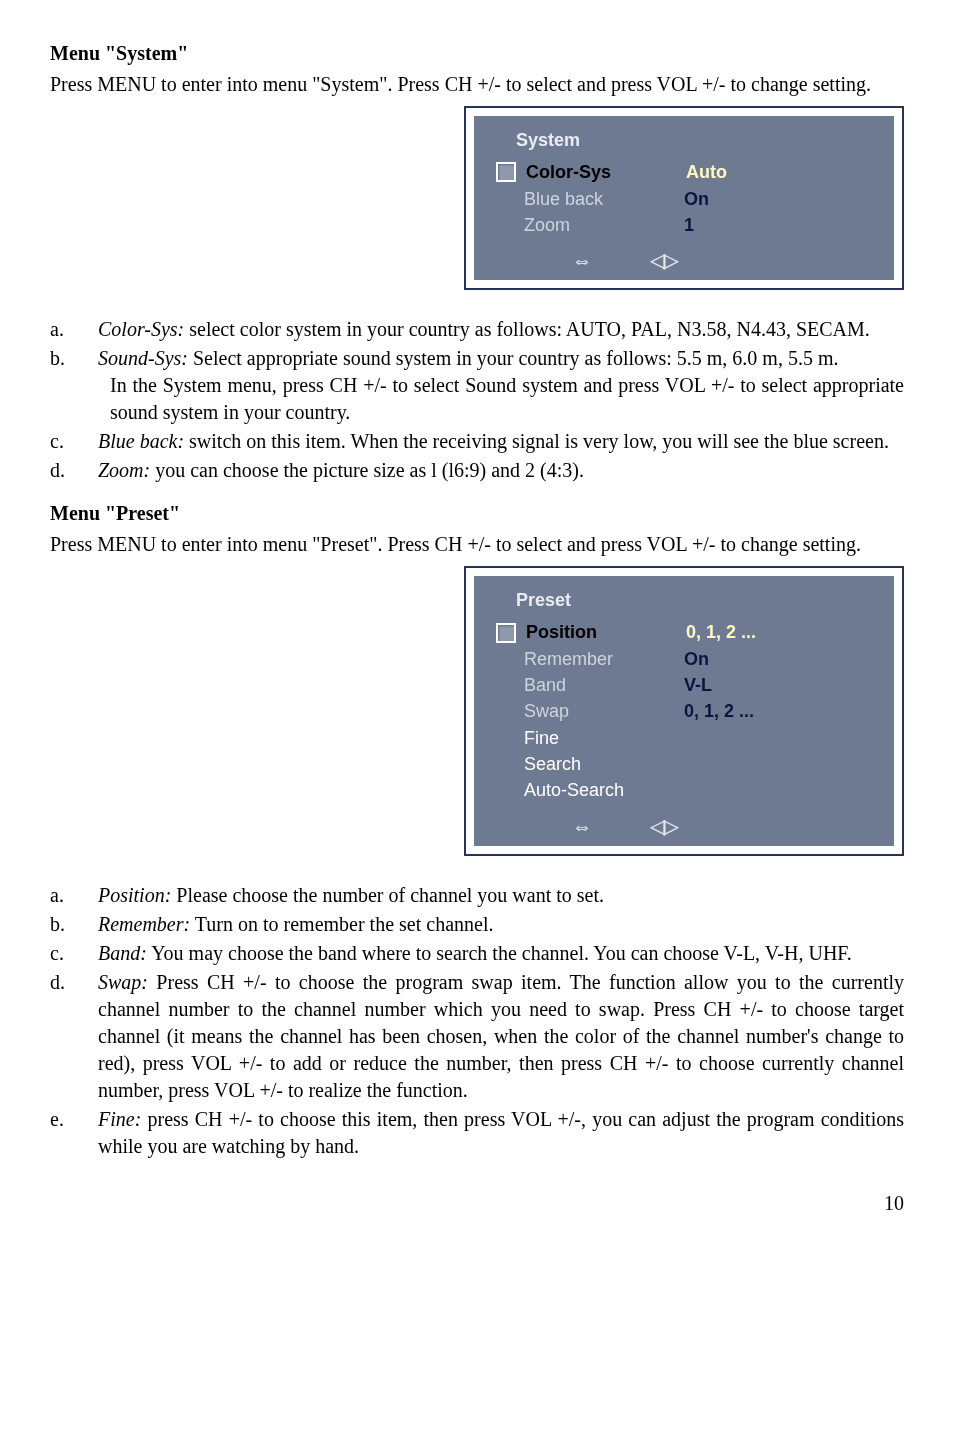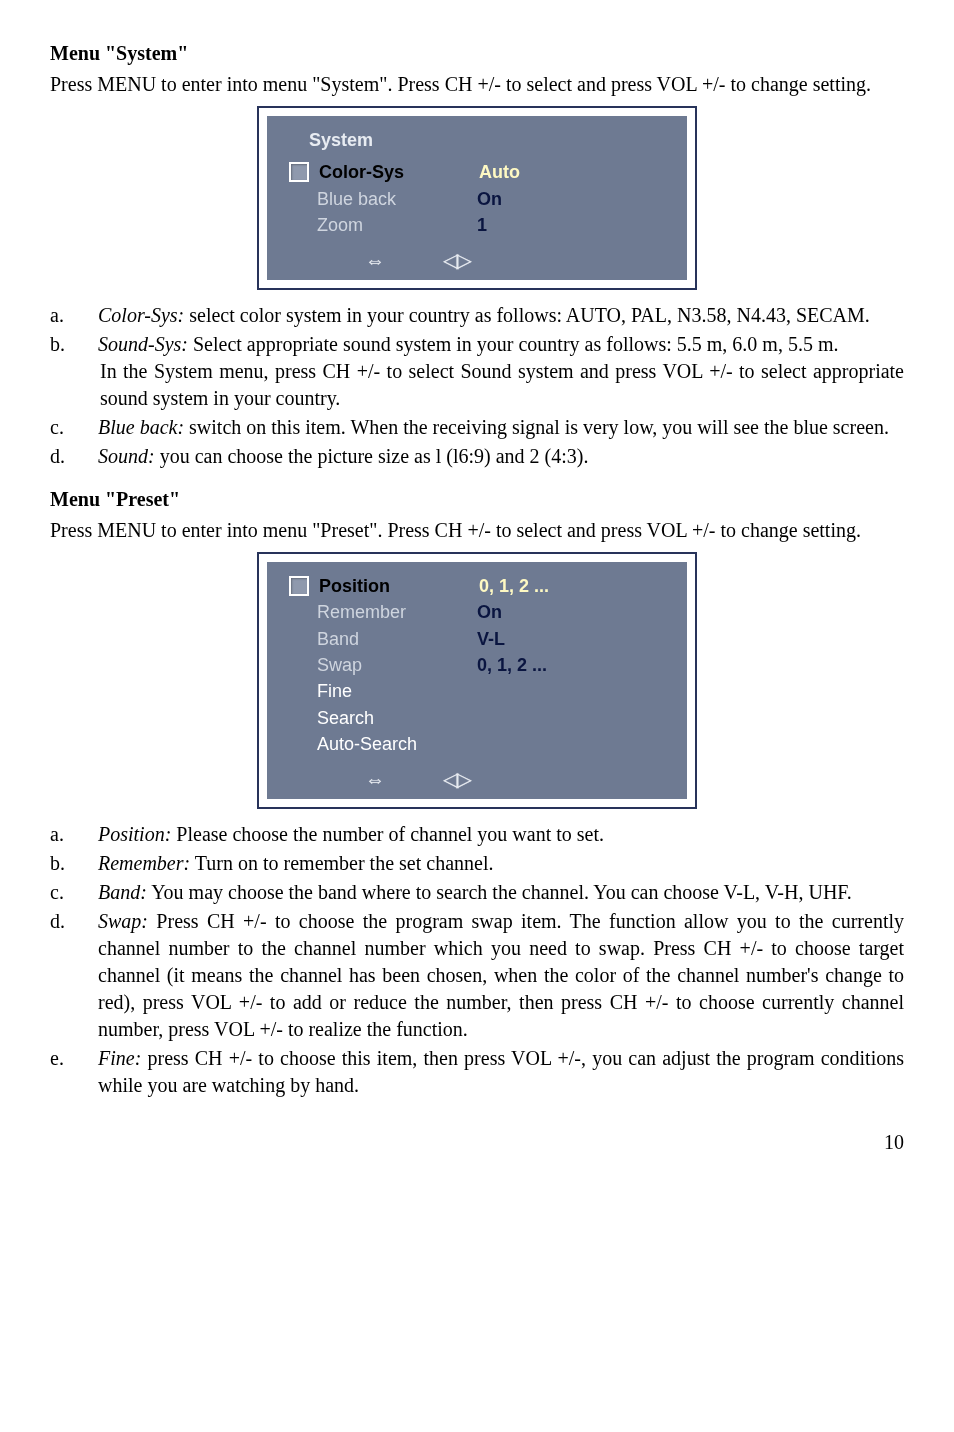--- a/index.html
+++ b/index.html
@@ -13,22 +13,22 @@
     box-sizing: border-box;
     line-height: 1.35;
   }
   .bold { font-weight: bold; }
   .italic { font-style: italic; }
   p { margin: 0 0 4px 0; text-align: justify; }
   .list { margin-left: 0; }
   .li { display: flex; margin-bottom: 2px; }
   .li .mk { width: 48px; flex-shrink: 0; }
   .li .bd { flex: 1; text-align: justify; }
-  .li .bd .sub { margin-left: 2px; }
-  .menu-wrap { display: flex; justify-content: center; margin: 8px 0 12px 0; }
+  .li .bd .sub { margin-left: 12px; }
+  .menu-wrap { display: flex; justify-content: flex-end; margin: 8px 0 26px 0; }
   .menu-outer {
     border: 2px solid #28335a;
     padding: 8px;
     background: #fff;
     width: 420px;
   }
   .menu-inner {
     background: #6e7a92;
     color: #fff;
     padding: 12px 18px 6px 18px;
@@ -105,32 +105,33 @@
     <div class="bd"><span class="italic">Sound-Sys:</span><span> Select appropriate sound system in your country as follows: 5.5 m, 6.0 m, 5.5 m.</span>
       <div class="sub">In the System menu, press CH +/- to select Sound system and press VOL +/- to select appropriate sound system in your country.</div>
     </div>
   </div>
   <div class="li">
     <div class="mk">c.</div>
     <div class="bd"><span class="italic">Blue back:</span><span> switch on this item. When the receiving signal is very low, you will see the blue screen.</span></div>
   </div>
   <div class="li">
     <div class="mk">d.</div>
-    <div class="bd"><span class="italic">Sound:</span><span> you can choose the picture size as l (l6:9) and 2 (4:3).</span></div>
+    <div class="bd"><span class="italic">Zoom:</span><span> you can choose the picture size as l (l6:9) and 2 (4:3).</span></div>
   </div>
 </div>
 
 <div style="height:14px"></div>
 
 <p class="bold">Menu "Preset"</p>
 <p>Press MENU to enter into menu "Preset". Press CH +/- to select and press VOL +/- to change setting.</p>
 
 <div class="menu-wrap">
   <div class="menu-outer">
     <div class="menu-inner">
+      <div class="menu-title">Preset</div>
       <div class="menu-row sel">
         <span class="menu-sel"></span>
         <span class="menu-label">Position</span>
         <span class="menu-val">0, 1, 2 ...</span>
       </div>
       <div class="menu-row dim">
         <span class="menu-nosel"></span>
         <span class="menu-label">Remember</span>
         <span class="menu-val">On</span>
       </div>

